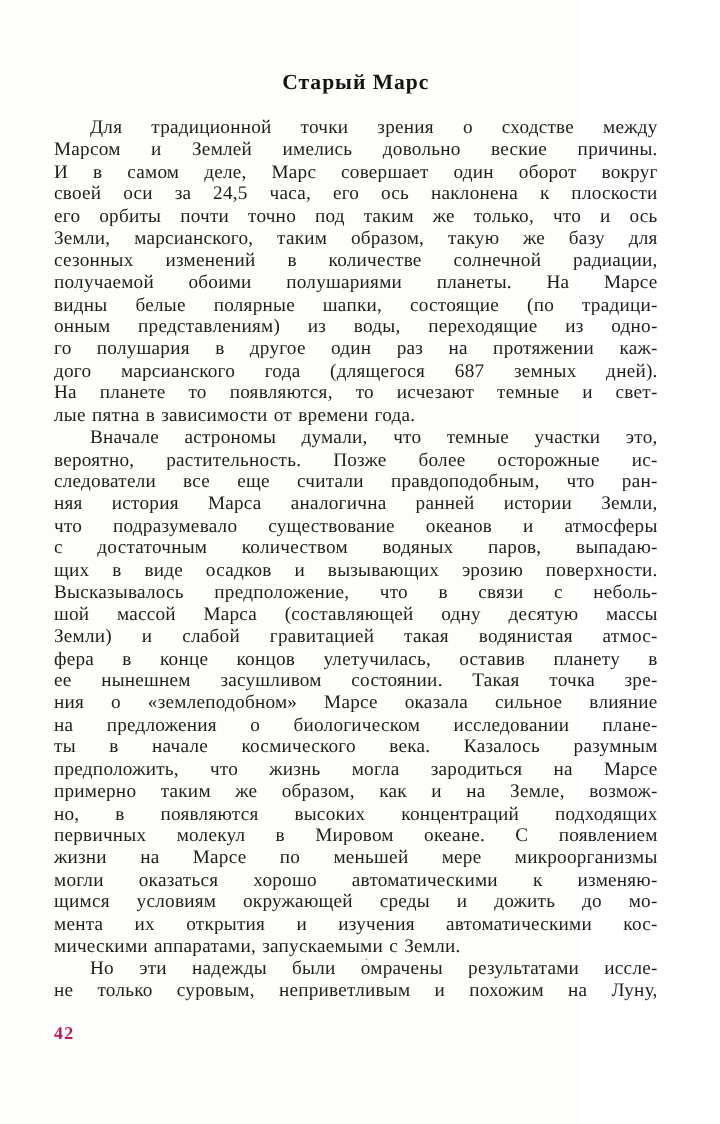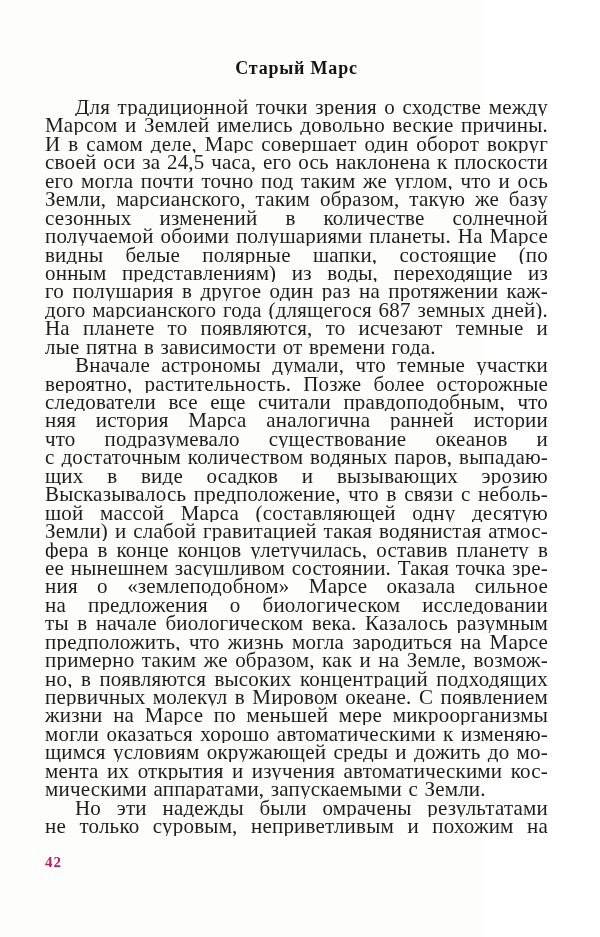--- a/index.html
+++ b/index.html
@@ -29,21 +29,21 @@
     font-size: 18px;
     font-weight: bold;
     letter-spacing: 0.8px;
     color: #141412;
   }
   .body-text {
     position: absolute;
     top: 98px;
     left: 45px;
     width: 503px;
-    font-size: 21px;
+    font-size: 16px;
     letter-spacing: 0.2px;
     word-spacing: 1px;
   }
   .paragraph {
     margin: 0;
   }
   .line {
     height: 18.45px;
     line-height: 18.45px;
     text-align: justify;
@@ -72,21 +72,21 @@
 
 <div class="page">
   <div class="page-title">Старый Марс</div>
 
   <div class="body-text">
       <div class="paragraph">
         <div class="line first">Для традиционной точки зрения о сходстве между</div>
         <div class="line">Марсом и Землей имелись довольно веские причины.</div>
         <div class="line">И в самом деле, Марс совершает один оборот вокруг</div>
         <div class="line">своей оси за 24,5 часа, его ось наклонена к плоскости</div>
-        <div class="line">его могла почти точно под таким же углом, что и ось</div>
+        <div class="line">его орбиты почти точно под таким же только, что и ось</div>
         <div class="line">Земли, марсианского, таким образом, такую же базу для</div>
         <div class="line">сезонных изменений в количестве солнечной радиации,</div>
         <div class="line">получаемой обоими полушариями планеты. На Марсе</div>
         <div class="line">видны белые полярные шапки, состоящие (по традици-</div>
         <div class="line">онным представлениям) из воды, переходящие из одно-</div>
         <div class="line">го полушария в другое один раз на протяжении каж-</div>
         <div class="line">дого марсианского года (длящегося 687 земных дней).</div>
         <div class="line">На планете то появляются, то исчезают темные и свет-</div>
         <div class="line last">лые пятна в зависимости от времени года.</div>
       </div>
@@ -98,21 +98,21 @@
         <div class="line">что подразумевало существование океанов и атмосферы</div>
         <div class="line">с достаточным количеством водяных паров, выпадаю-</div>
         <div class="line">щих в виде осадков и вызывающих эрозию поверхности.</div>
         <div class="line">Высказывалось предположение, что в связи с неболь-</div>
         <div class="line">шой массой Марса (составляющей одну десятую массы</div>
         <div class="line">Земли) и слабой гравитацией такая водянистая атмос-</div>
         <div class="line">фера в конце концов улетучилась, оставив планету в</div>
         <div class="line">ее нынешнем засушливом состоянии. Такая точка зре-</div>
         <div class="line">ния о «землеподобном» Марсе оказала сильное влияние</div>
         <div class="line">на предложения о биологическом исследовании плане-</div>
-        <div class="line">ты в начале биологическом века. Казалось разумным</div>
+        <div class="line">ты в начале космического века. Казалось разумным</div>
         <div class="line">предположить, что жизнь могла зародиться на Марсе</div>
         <div class="line">примерно таким же образом, как и на Земле, возмож-</div>
         <div class="line">но, в появляются высоких концентраций подходящих</div>
         <div class="line">первичных молекул в Мировом океане. С появлением</div>
         <div class="line">жизни на Марсе по меньшей мере микроорганизмы</div>
         <div class="line">могли оказаться хорошо автоматическими к изменяю-</div>
         <div class="line">щимся условиям окружающей среды и дожить до мо-</div>
         <div class="line">мента их открытия и изучения автоматическими кос-</div>
         <div class="line last">мическими аппаратами, запускаемыми с Земли.</div>
       </div>

